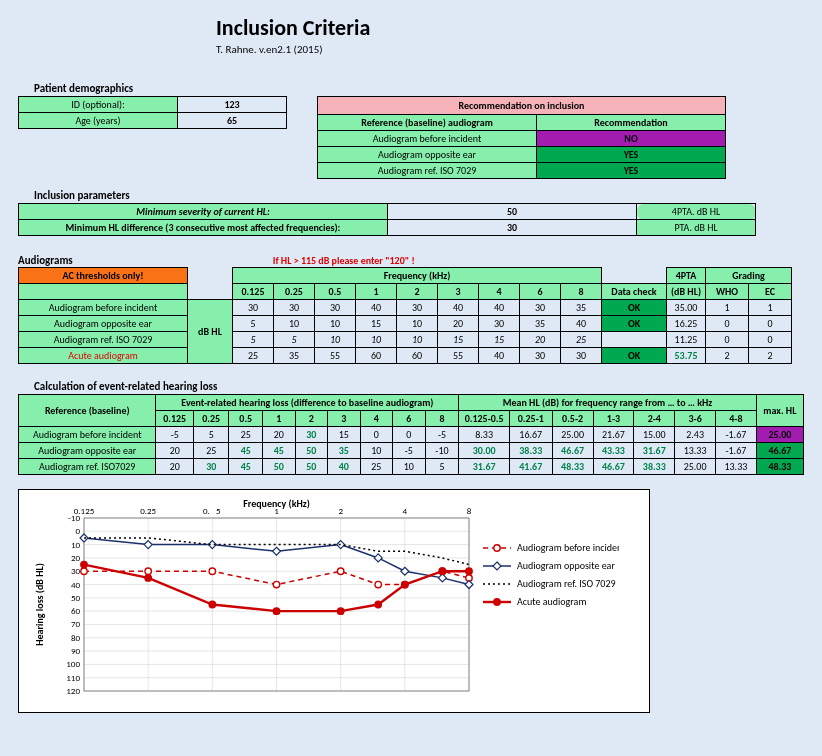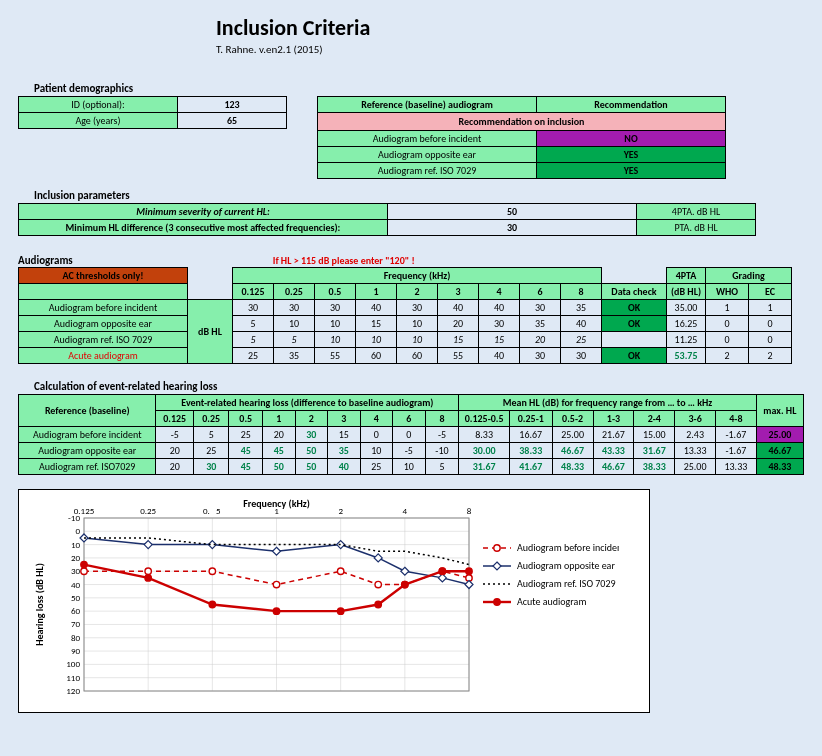--- a/index.html
+++ b/index.html
@@ -8,21 +8,21 @@
     font-family:"Calibri","Arial",sans-serif;
     font-size:10px;
     color:#000;
   }
   h1.title{font-size:22px;font-weight:bold;margin:0 0 0 198px;}
   .subtitle{font-size:11px;margin:2px 0 16px 198px;}
   .sect-head{font-weight:bold;font-size:11px;margin:10px 0 1px 16px;}
   table{border-collapse:collapse;}
   td,th{border:1px solid #000;padding:1px 4px;font-size:10px;text-align:center;white-space:nowrap;}
   .blue   {background:#86efac;}
-  .yellow {background:#c2410c;}
+  .yellow {background:#f97316;}
   .pink   {background:#f5b2b9;}
   .green  {background:#00a84f;font-weight:bold;}
   .red    {background:#a21caf;color:#000;font-weight:bold;}
   .greenT {font-weight:bold;color:#00824a;}
   .ital   {font-style:italic;}
   .redT   {color:#e00000;}
   .bold   {font-weight:bold;}
   .noborder{border:none;}
   .top-row{display:flex;gap:30px;align-items:flex-start;}
   
@@ -49,25 +49,25 @@
             <td class="bold" style="width: 100px;">65</td>
           </tr>
         </tbody>
       </table>
   </div>
   <div>
     <div class="sect-head" style="visibility:hidden">x</div>
     <table id="recT">
         <tbody>
           <tr>
+            <td colspan="2" class="pink bold" style="padding: 2px 0px;">Recommendation on inclusion</td>
+          </tr>
+          <tr>
             <td class="blue bold" style="width: 210px;">Reference (baseline) audiogram</td>
             <td class="blue bold" style="width: 180px;">Recommendation</td>
-          </tr>
-          <tr>
-            <td colspan="2" class="pink bold" style="padding: 2px 0px;">Recommendation on inclusion</td>
           </tr>
           <tr>
             <td class="blue">Audiogram before incident</td>
             <td class="red">NO</td>
           </tr>
           <tr>
             <td class="blue">Audiogram opposite ear</td>
             <td class="green">YES</td>
           </tr>
           <tr>
@@ -78,21 +78,21 @@
       </table>
   </div>
 </div>
 
 <div class="sect-head">Inclusion parameters</div>
 <table id="inclT">
     <tbody>
       <tr>
         <td class="blue bold" style="width: 360px; font-style: italic;">Minimum severity of current HL:</td>
         <td class="bold" style="width: 240px;">50</td>
-        <td class="blue" style="width: 110px;">4PTA. dB HL</td>
+        <td class="blue" style="width: 110px; border-radius: 7px;">4PTA. dB HL</td>
       </tr>
       <tr>
         <td class="blue bold" style="width: 360px;">Minimum HL difference (3 consecutive most affected frequencies):</td>
         <td class="bold" style="width: 240px;">30</td>
         <td class="blue" style="width: 110px;">PTA. dB HL</td>
       </tr>
     </tbody>
   </table>
 
 <div style="display:flex;gap:200px;align-items:flex-end;margin-top:18px">

